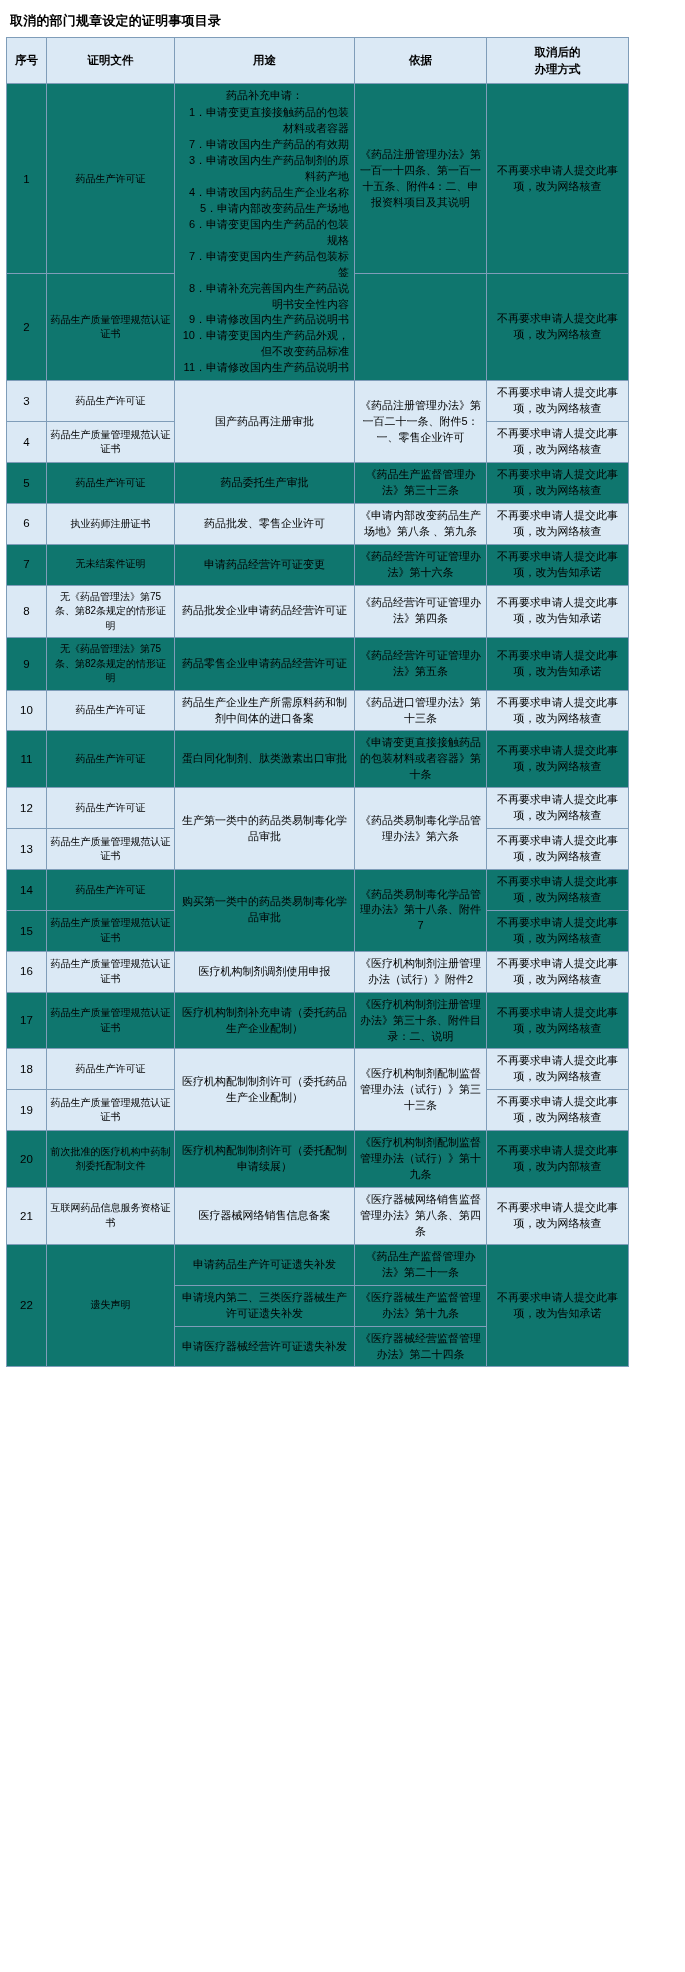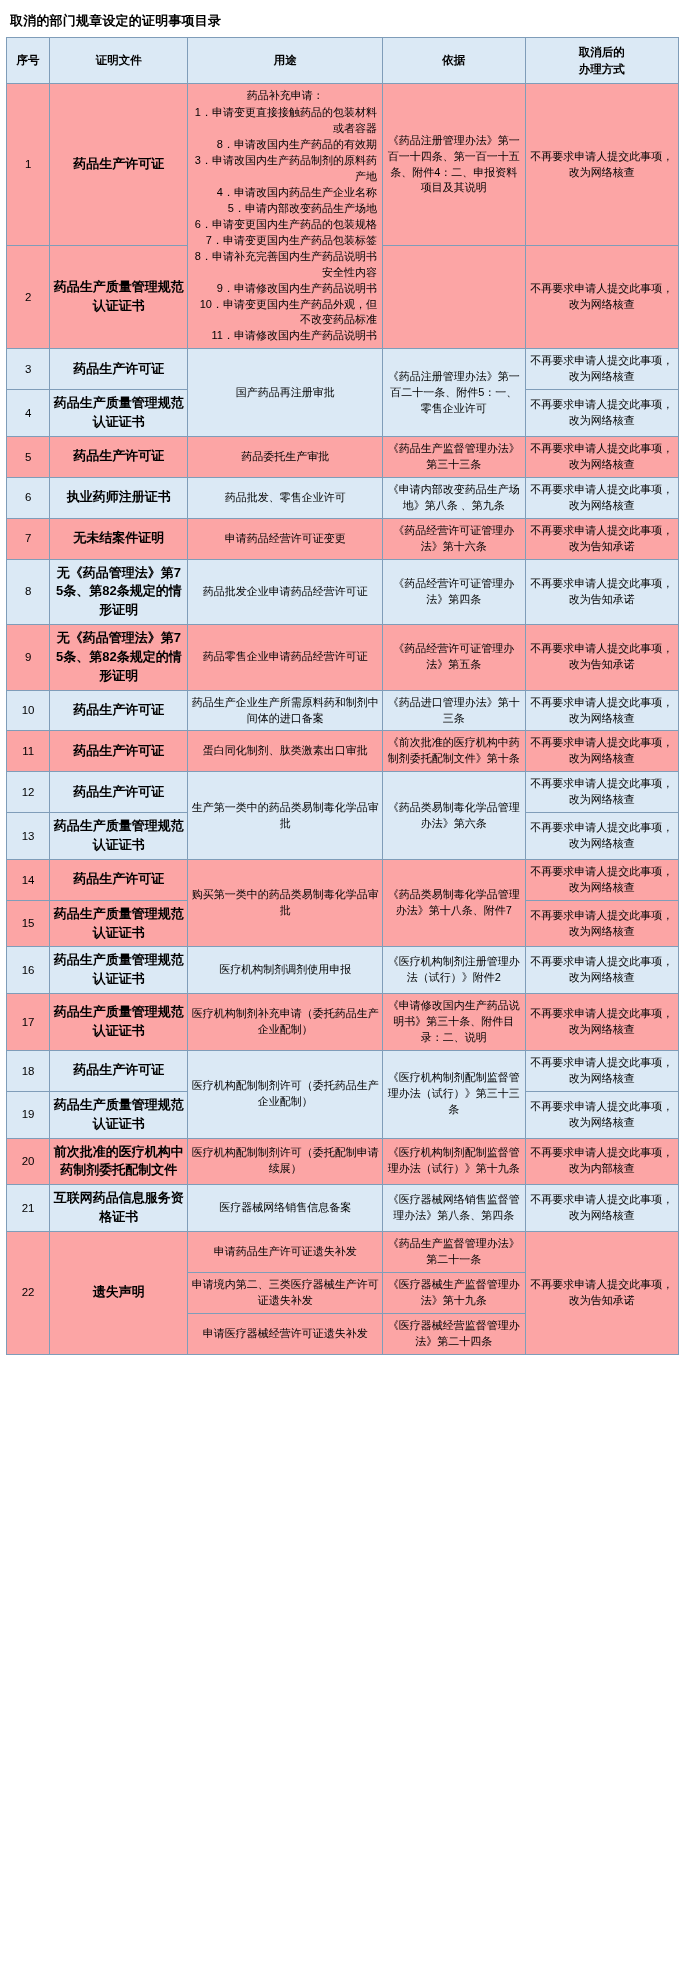--- a/index.html
+++ b/index.html
@@ -20,21 +20,21 @@
   }
   .doc-title {
     font-size: 13px;
     font-weight: bold;
     color: #000;
     margin: 4px 0 7px 4px;
     letter-spacing: 0.2px;
   }
   table.cert-table {
     border-collapse: collapse;
-    width: 673px;
+    width: 623px;
     table-layout: fixed;
     font-size: 11px;
   }
   table.cert-table th,
   table.cert-table td {
     border: 1px solid #7f9db9;
     vertical-align: middle;
     text-align: center;
     padding: 4px 3px;
     line-height: 1.45;
@@ -47,27 +47,27 @@
     padding: 6px 3px;
     color: #000;
   }
   col.c-no { width: 40px; }
   col.c-doc { width: 128px; }
   col.c-use { width: 180px; }
   col.c-basis { width: 132px; }
   col.c-after { width: 142px; }
 
   td.no-cell { font-size: 11.5px; }
-  td.doc-cell { font-weight: bold; font-size: 13px; }
+  td.doc-cell { font-weight: normal; font-size: 10px; }
   td.use-cell { text-align: center; font-size: 11px; }
   td.basis-cell { font-size: 11px; }
   td.after-cell { font-size: 11px; }
 
   tr.tint td { background: #dbe9f5; }
-  tr.plain td { background: #fca5a5; }
+  tr.plain td { background: #0f766e; }
 
   .use-list {
     text-align: left;
     margin: 0;
     padding: 0 2px;
   }
   .use-head {
     text-align: center;
     margin-bottom: 1px;
   }
@@ -108,21 +108,21 @@
     </thead>
     <tbody>
 
       <tr class="plain">
         <td class="no-cell">1</td>
         <td class="doc-cell">药品生产许可证</td>
         <td class="use-cell" rowspan="2">
           <div class="use-list">
             <div class="use-head">药品补充申请：</div>
             <div class="use-item center">1．申请变更直接接触药品的包装材料或者容器</div>
-            <div class="use-item center">8．申请改国内生产药品的有效期</div>
+            <div class="use-item center">7．申请改国内生产药品的有效期</div>
             <div class="use-item center">3．申请改国内生产药品制剂的原料药产地</div>
             <div class="use-item center">4．申请改国内药品生产企业名称</div>
             <div class="use-item center">5．申请内部改变药品生产场地</div>
             <div class="use-item center">6．申请变更国内生产药品的包装规格</div>
             <div class="use-item center">7．申请变更国内生产药品包装标签</div>
             <div class="use-item center">8．申请补充完善国内生产药品说明书安全性内容</div>
             <div class="use-item center">9．申请修改国内生产药品说明书</div>
             <div class="use-item center">10．申请变更国内生产药品外观，但不改变药品标准</div>
             <div class="use-item center">11．申请修改国内生产药品说明书</div>
           </div>
@@ -197,21 +197,21 @@
         <td class="doc-cell">药品生产许可证</td>
         <td class="use-cell">药品生产企业生产所需原料药和制剂中间体的进口备案</td>
         <td class="basis-cell">《药品进口管理办法》第十三条</td>
         <td class="after-cell">不再要求申请人提交此事项，改为网络核查</td>
       </tr>
 
       <tr class="plain">
         <td class="no-cell">11</td>
         <td class="doc-cell">药品生产许可证</td>
         <td class="use-cell">蛋白同化制剂、肽类激素出口审批</td>
-        <td class="basis-cell">《前次批准的医疗机构中药制剂委托配制文件》第十条</td>
+        <td class="basis-cell">《申请变更直接接触药品的包装材料或者容器》第十条</td>
         <td class="after-cell">不再要求申请人提交此事项，改为网络核查</td>
       </tr>
 
       <tr class="tint">
         <td class="no-cell">12</td>
         <td class="doc-cell">药品生产许可证</td>
         <td class="use-cell" rowspan="2">生产第一类中的药品类易制毒化学品审批</td>
         <td class="basis-cell" rowspan="2">《药品类易制毒化学品管理办法》第六条</td>
         <td class="after-cell">不再要求申请人提交此事项，改为网络核查</td>
       </tr>
@@ -241,21 +241,21 @@
         <td class="doc-cell">药品生产质量管理规范认证证书</td>
         <td class="use-cell">医疗机构制剂调剂使用申报</td>
         <td class="basis-cell">《医疗机构制剂注册管理办法（试行）》附件2</td>
         <td class="after-cell">不再要求申请人提交此事项，改为网络核查</td>
       </tr>
 
       <tr class="plain">
         <td class="no-cell">17</td>
         <td class="doc-cell">药品生产质量管理规范认证证书</td>
         <td class="use-cell">医疗机构制剂补充申请（委托药品生产企业配制）</td>
-        <td class="basis-cell">《申请修改国内生产药品说明书》第三十条、附件目录：二、说明</td>
+        <td class="basis-cell">《医疗机构制剂注册管理办法》第三十条、附件目录：二、说明</td>
         <td class="after-cell">不再要求申请人提交此事项，改为网络核查</td>
       </tr>
 
       <tr class="tint">
         <td class="no-cell">18</td>
         <td class="doc-cell">药品生产许可证</td>
         <td class="use-cell" rowspan="2">医疗机构配制制剂许可（委托药品生产企业配制）</td>
         <td class="basis-cell" rowspan="2">《医疗机构制剂配制监督管理办法（试行）》第三十三条</td>
         <td class="after-cell">不再要求申请人提交此事项，改为网络核查</td>
       </tr>

